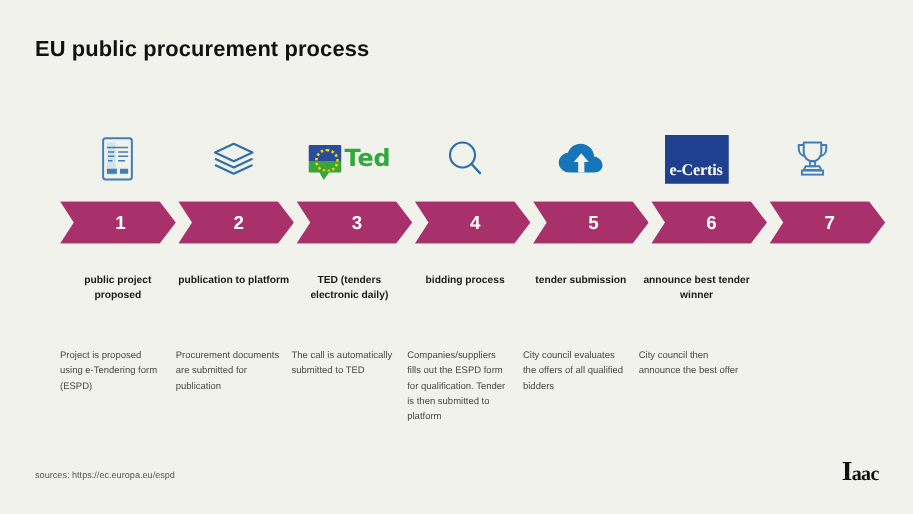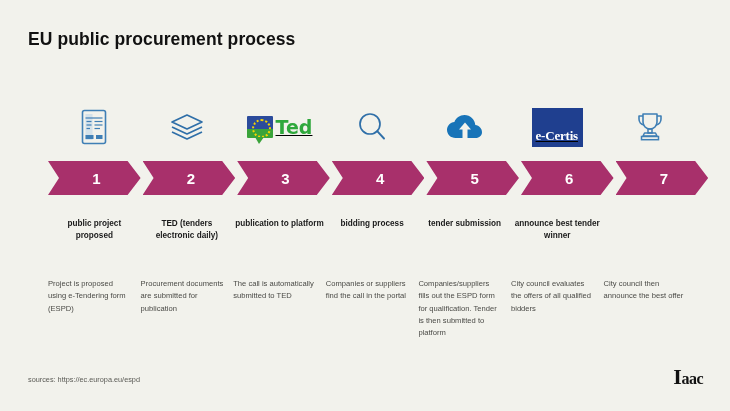--- a/index.html
+++ b/index.html
@@ -32,21 +32,20 @@
     letter-spacing: 0.1px;
   }
 
   
   .cols {
     position: absolute;
     left: 48px;
     top: 96px;
     width: 648px;
     display: flex;
-    text-decoration: underline;
   }
   .col {
     width: 92.6px;
     flex: 0 0 92.6px;
     position: relative;
   }
 
   
   .icon-row {
     height: 62px;
@@ -328,32 +327,31 @@
     <div class="arrow">
         <span class="num">6</span>
       </div>
     <div class="arrow">
         <span class="num">7</span>
       </div>
   </div>
 
   <div class="captions">
     <div class="caption">public project proposed</div>
+    <div class="caption">publication to platform</div>
     <div class="caption">TED (tenders electronic daily)</div>
-    <div class="caption">publication to platform</div>
     <div class="caption">bidding process</div>
     <div class="caption">tender submission</div>
     <div class="caption">announce best tender winner</div>
   </div>
 
   <div class="bodies">
     <div class="body-cell">Project is proposed using e-Tendering form (ESPD)</div>
     <div class="body-cell">Procurement documents are submitted for publication</div>
     <div class="body-cell">The call is automatically submitted to TED</div>
-    <div class="body-cell">Companies or suppliers find the call in the portal</div>
     <div class="body-cell">Companies/suppliers fills out the ESPD form for qualification. Tender is then submitted to platform</div>
     <div class="body-cell">City council evaluates the offers of all qualified bidders</div>
     <div class="body-cell">City council then announce the best offer</div>
   </div>
 
   <div class="sources">sources: https://ec.europa.eu/espd</div>
   <div class="logo"><span class="big">I</span><span class="small">aac</span></div>
 
 </div>
 

